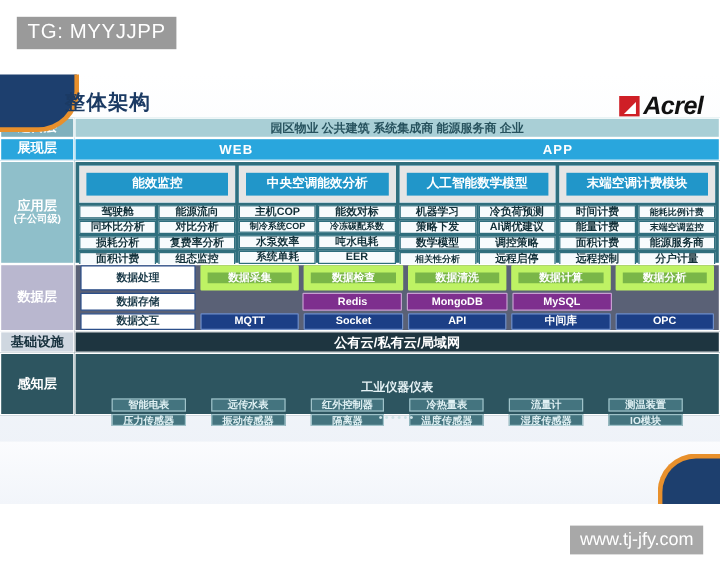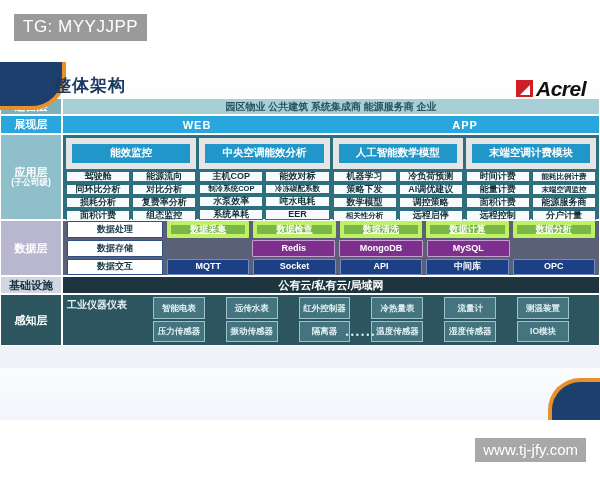--- a/index.html
+++ b/index.html
@@ -161,39 +161,39 @@
   .pill{
     display:flex; align-items:center; justify-content:center;
     font-size:9px; font-weight:bold; color:#ffffff;
     text-align:center; line-height:1;
     border-radius:1px;
   }
   .pill-white{
     background:#ffffff; color:#1b3a49;
     border:1px solid #2c4f8a; width:100%;
   }
-  .pill-green{ background:#7ab648; border:4px solid #bef264; flex:1;text-decoration:underline; }
+  .pill-green{ background:#7ab648; border:6px solid #bef264; flex:1; }
   .pill-purple{ background:#7e2f8e; border:1px solid #c79fd1; flex:1; }
   .pill-navy{ background:#1c3f86; border:1px solid #6f8ec9; flex:1; }
   .sp{ flex:1; }
 
   
   .r-infra{ height:18px; }
   .infra-bar{
     background:#1e3540; color:#ffffff;
     font-size:11px; font-weight:bold;
     display:flex; align-items:center; justify-content:center;
   }
 
   
   .r-sense{ height:52px; }
   .sense-wrap{
     background:#2d5560;
-    display:flex; flex-direction:row;
-    padding:2px 4px 3px 4px;
+    display:flex; flex-direction:column;
+    padding:20px 4px 3px 4px;
   }
   .sense-head{
     color:#e6f2f5; font-size:10px; font-weight:bold;
     text-align:center; padding:1px 0 2px 0;
   }
   .sense-rows{ flex:1; display:flex; flex-direction:column; gap:2px; }
   .sense-line{ flex:1; display:flex; gap:21px; padding:0 26px; }
   .sense-chip{
     flex:1;
     background:#44747f; border:1px solid #9fc2c9;

